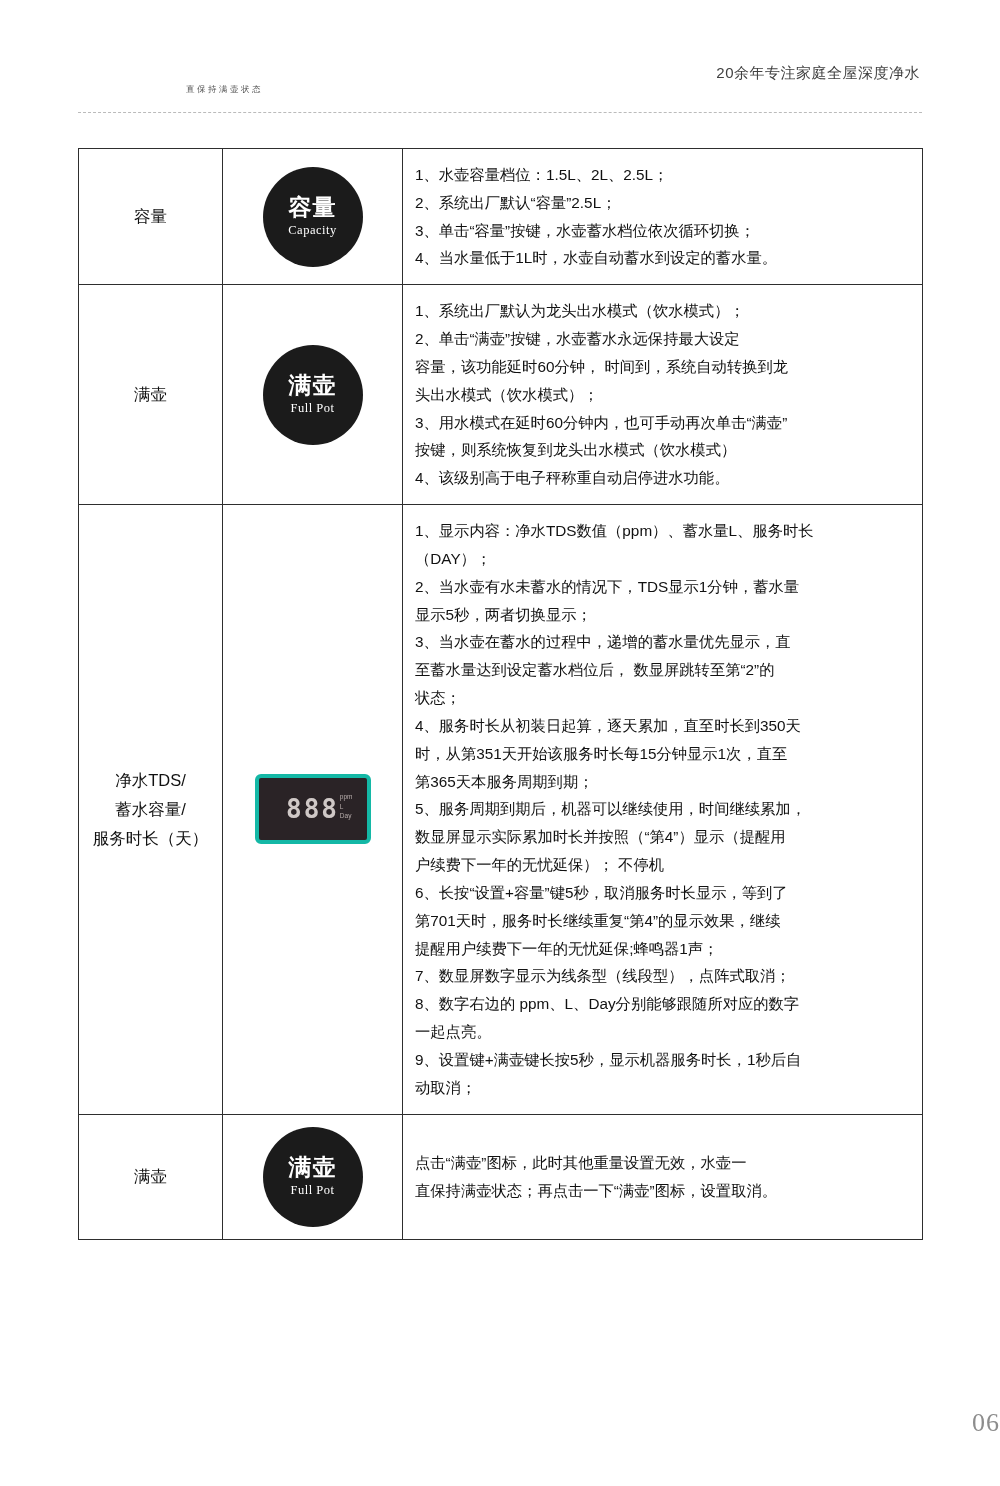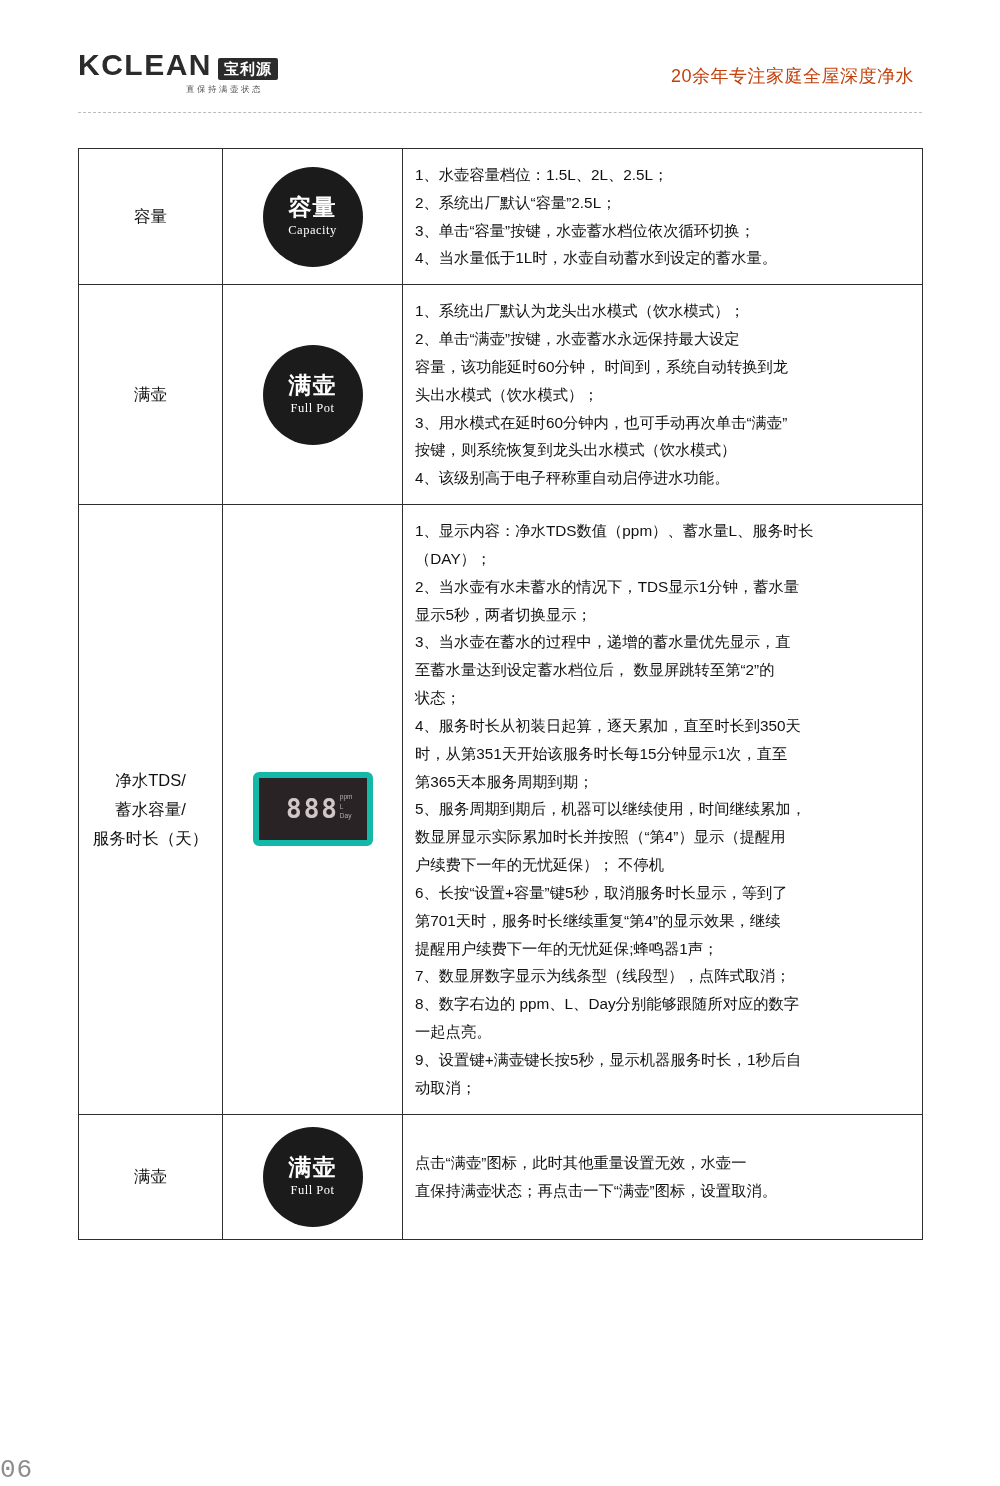--- a/index.html
+++ b/index.html
@@ -54,24 +54,24 @@
   .brand-sub {
     position: absolute;
     left: 108px;
     top: 34px;
     font-size: 8.5px;
     color: #555;
     letter-spacing: 2.5px;
   }
   .header-tagline {
     position: absolute;
-    right: 8px;
+    right: 2px;
     top: 14px;
-    font-size: 18px;
-    color: #c2410c;
+    font-size: 15px;
+    color: #404040;
     letter-spacing: 0.5px;
   }
   .header-rule {
     position: absolute;
     left: 78px;
     top: 112px;
     width: 844px;
     border-top: 1px dashed #bbbbbb;
   }
 
@@ -138,21 +138,21 @@
     margin-top: 4px;
     font-family: "Liberation Serif", serif;
     letter-spacing: 0.5px;
   }
 
   
   .lcd {
     width: 108px;
     height: 62px;
     background: #2a2326;
-    border: 6px solid #14b8a6;
+    border: 4px solid #14b8a6;
     border-radius: 6px;
     display: inline-flex;
     align-items: center;
     justify-content: center;
     position: relative;
   }
   .lcd-digits {
     font-family: "DejaVu Sans Mono", monospace;
     font-size: 26px;
     color: #cfc8c6;
@@ -169,36 +169,31 @@
     text-align: left;
     font-family: "Liberation Sans", sans-serif;
   }
 
   
   .page-number {
     position: absolute;
     left: 0;
     right: 0;
     top: 1408px;
-    text-align: left;
+    text-align: right;
     font-size: 26px;
     color: #8d8d8d;
     letter-spacing: 1px;
-    font-family: Liberation Mono, monospace;
-    margin-top: 47px;
+    font-family: Liberation Serif, serif;
   }
 </style>
 </head>
 <body>
 
 <div class="page-header">
-  <div class="brand">
-    <span class="brand-mark">KCLEAN</span>
-    <span class="brand-badge">宝利源</span>
-  </div>
   <div class="brand-sub">直保持满壶状态</div>
   <div class="header-tagline">20余年专注家庭全屋深度净水</div>
 </div>
 <div class="header-rule"></div>
 
 <table class="spec-table">
   <colgroup>
     <col class="col-name">
     <col class="col-icon">
     <col class="col-desc">

